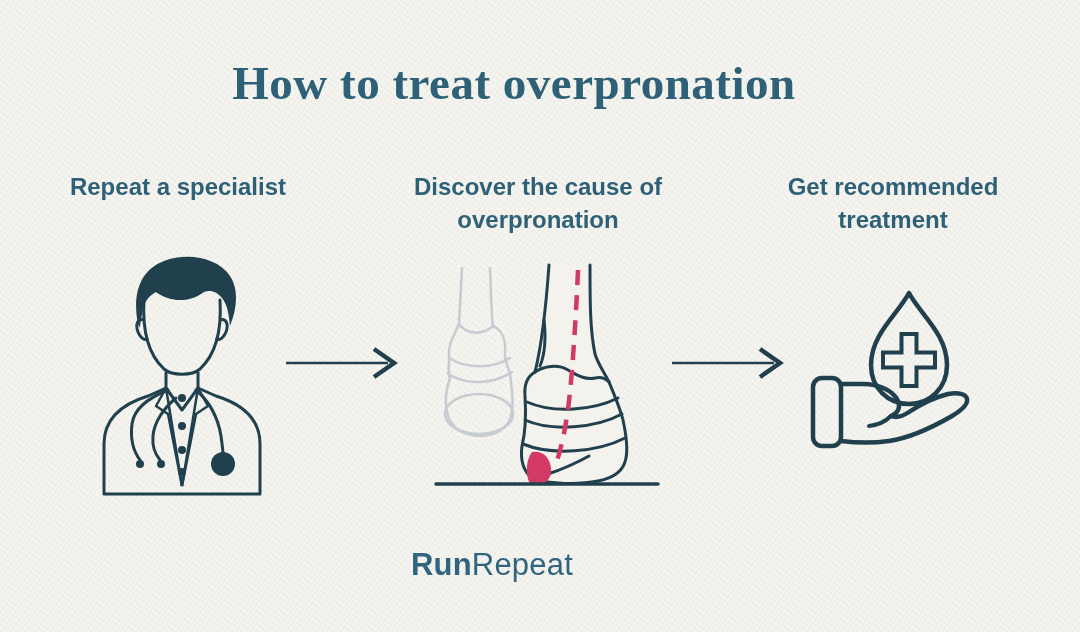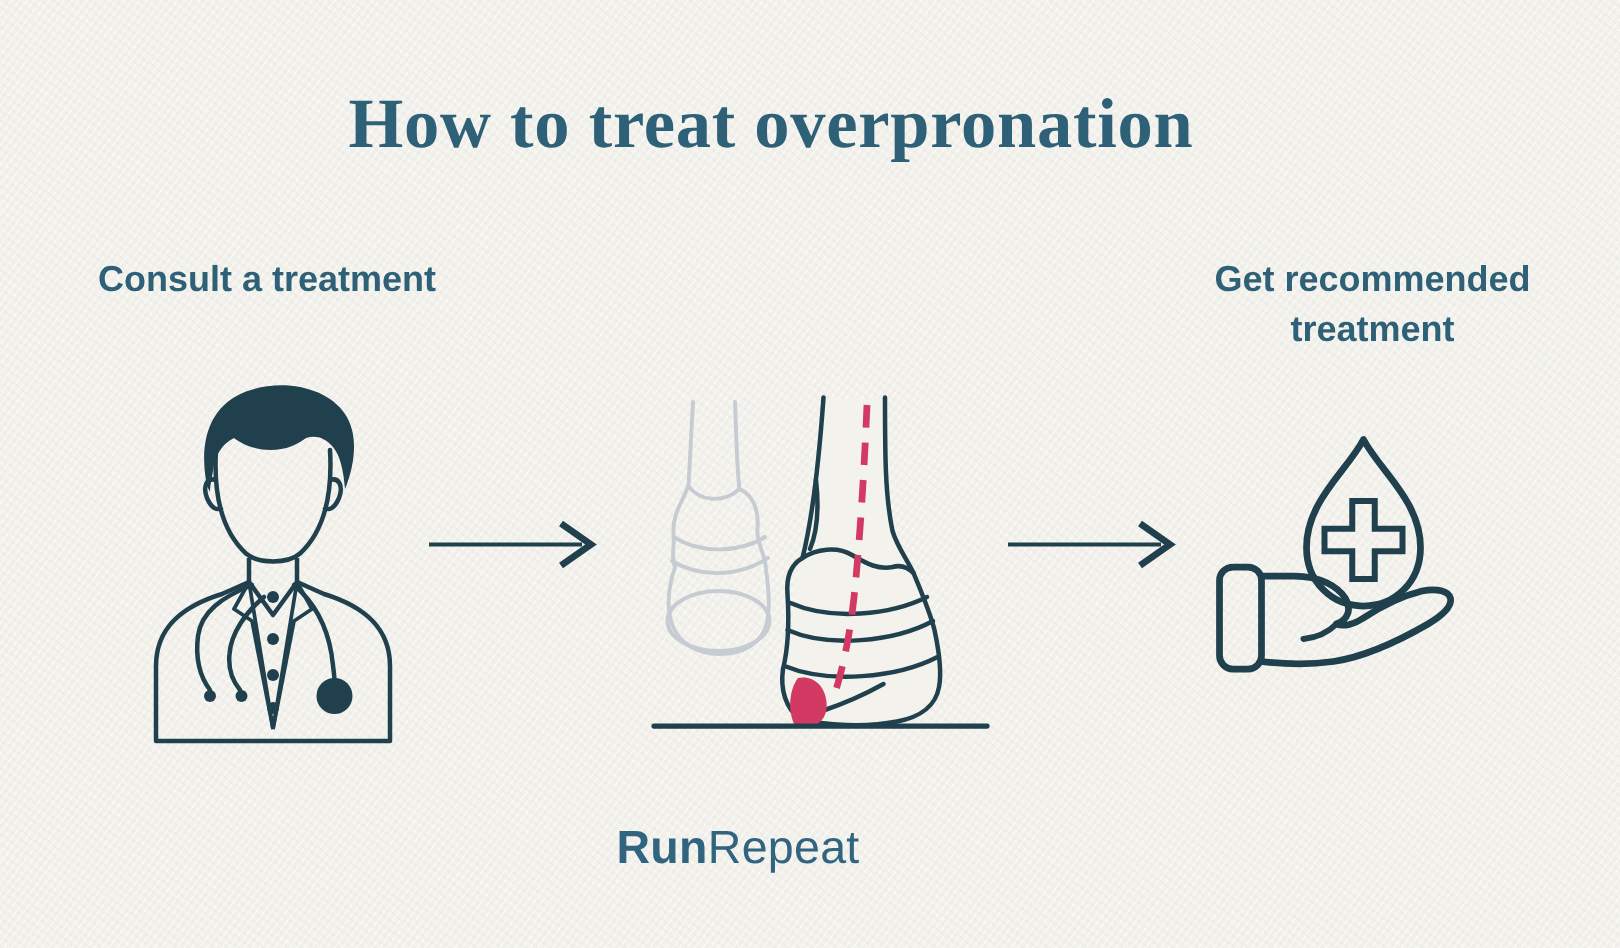--- a/index.html
+++ b/index.html
@@ -30,21 +30,21 @@
     position: absolute; top: 170px;
     width: 300px;
     text-align: center;
     font-weight: 700;
     font-size: 24px;
     line-height: 33px;
     color: #2e6177;
   }
   .step1-label { left: 28px; }
   .step2-label { left: 388px; }
-  .step3-label { left: 765px; }
+  .step3-label { left: 743px; }
   .icon-box { position: absolute; }
   .doctor-box { left: 82px;  top: 248px; }
   .feet-box   { left: 432px; top: 262px; }
   .hand-box   { left: 805px; top: 288px; }
   .arrow-box  { position: absolute; top: 345px; }
   .arrow1 { left: 282px; }
   .arrow2 { left: 668px; }
   .logo {
     position: absolute; top: 547px; left: 0; width: 984px;
     text-align: center;
@@ -56,21 +56,22 @@
   .logo .light { font-weight: 400; }
 </style>
 </head>
 <body>
 
 <div class="stage">
   <div class="texture"></div>
 
   <h1 class="title">How to treat overpronation</h1>
 
-  <div class="step-label step1-label">Consult a treatment</div>
+  <div class="step-label step1-label">Repeat a specialist</div>
+  <div class="step-label step2-label">Discover the cause of overpronation</div>
   <div class="step-label step3-label">Get recommended treatment</div>
 
   <div class="icon-box doctor-box">
     <svg width="200" height="248" viewBox="0 0 200 248" fill="none">
 
       <path d="M62,52 C60,86 68,108 82,121 C90,128 110,128 118,121 C132,108 140,86 138,52" stroke="#21404d" stroke-width="3" fill="none" stroke-linecap="round"></path>
 
       <path d="M62,72 C56,70 53,76 56,84 C59,91 63,93 66,90" stroke="#21404d" stroke-width="3" fill="none"></path>
       <path d="M138,72 C144,70 147,76 144,84 C141,91 137,93 134,90" stroke="#21404d" stroke-width="3" fill="none"></path>
 

